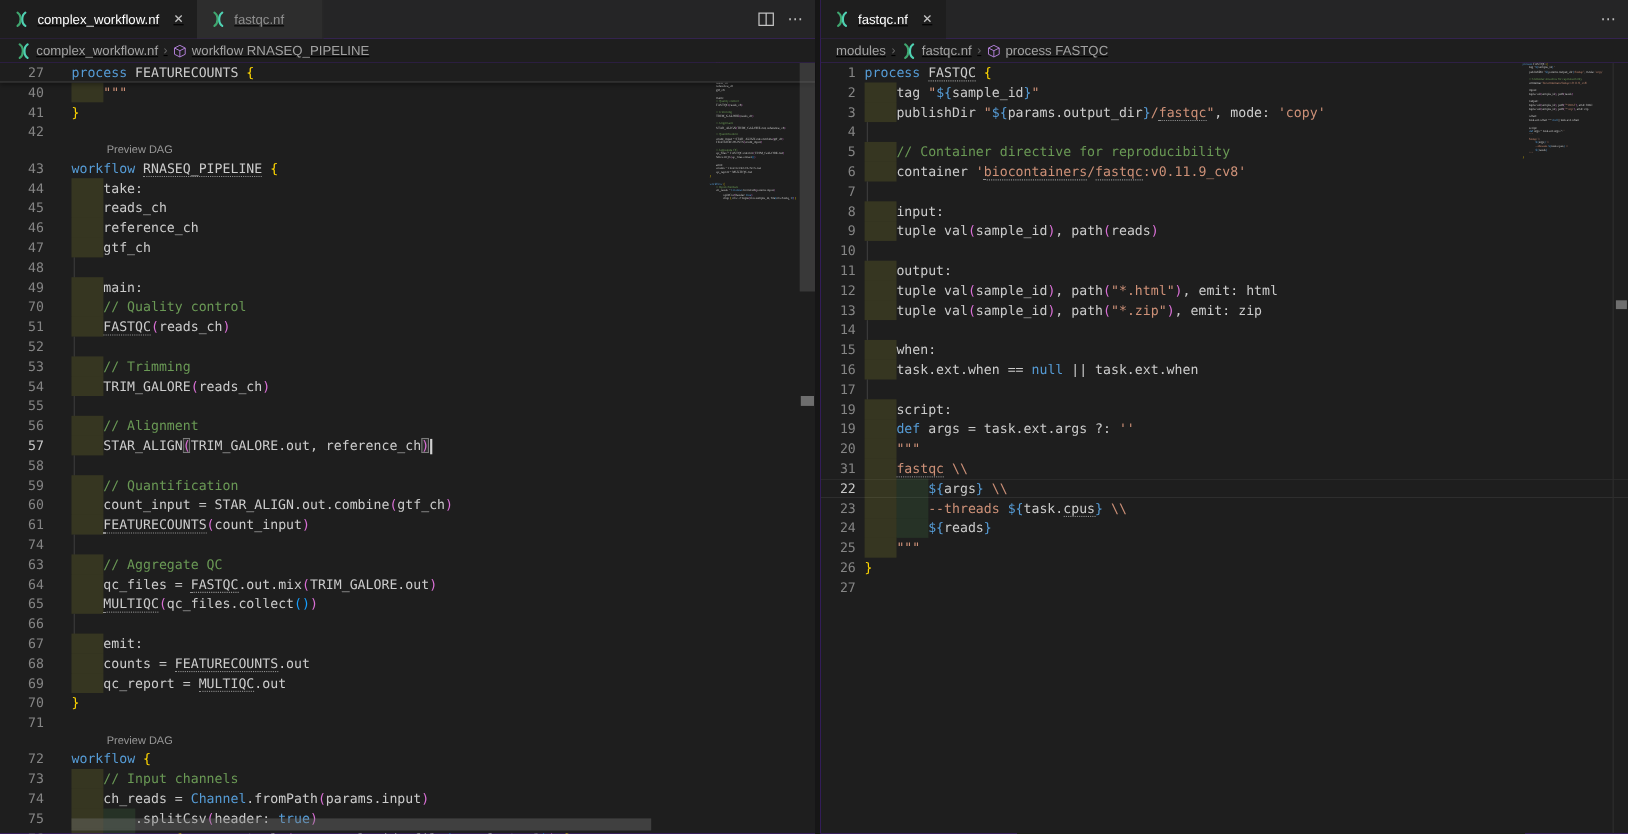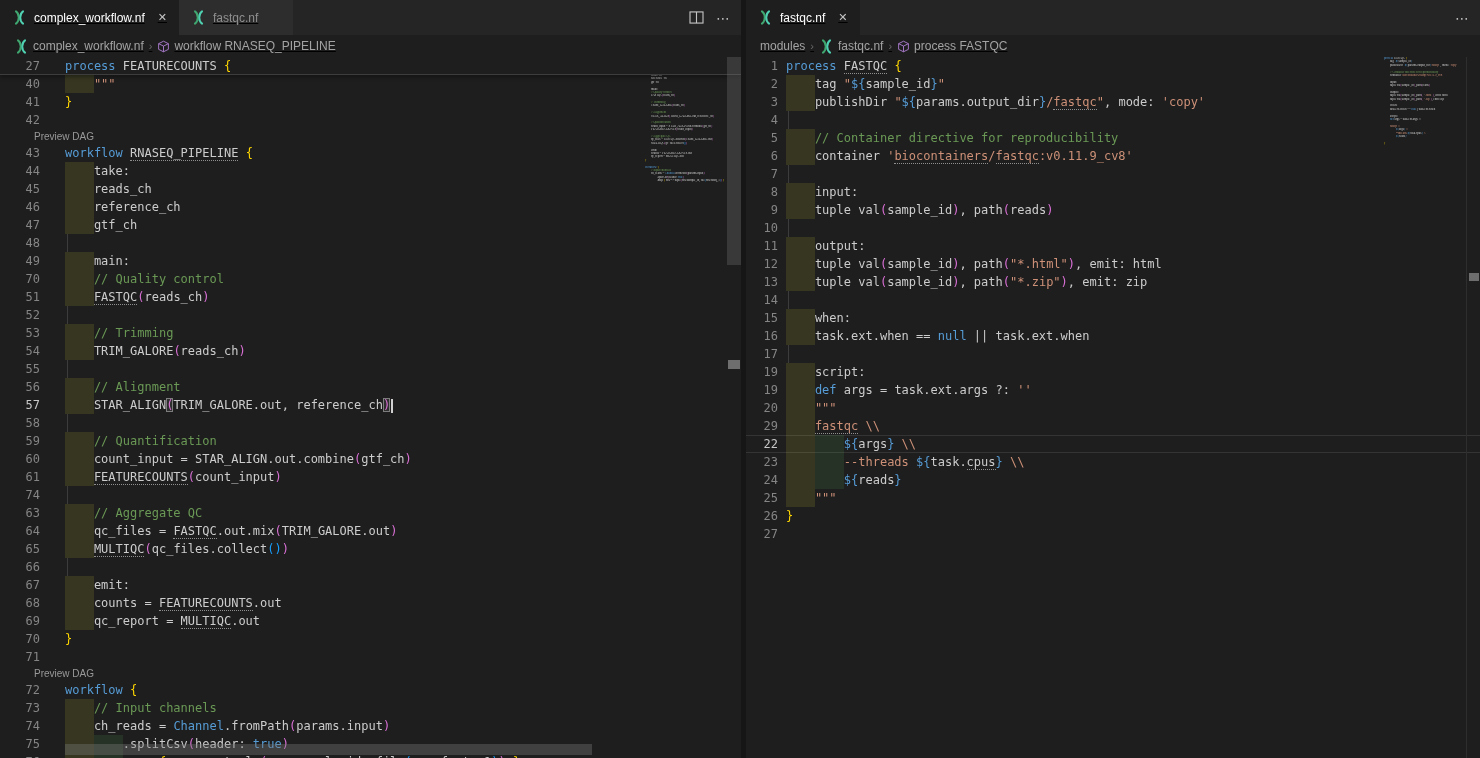--- a/index.html
+++ b/index.html
@@ -27,21 +27,21 @@
   
   .editor{position:relative;height:701px;background:#1e1e1e;overflow:hidden;}
   .lines{position:absolute;left:0;top:0;right:0;}
   .line{display:flex;height:18px;font:12px/18px "DejaVu Sans Mono",monospace;color:#cccccc;}
   .line.cur{box-shadow:inset 0 1px 0 #343434,inset 0 -1px 0 #343434;}
   .ln{width:40px;text-align:right;color:#858585;flex:none;font:12px/18px "DejaVu Sans Mono",monospace;cursor:pointer;}
   .group.right .ln{width:32px;}
   .code{margin-left:25px;white-space:pre;position:relative;flex:1;}
   .group.right .code{margin-left:8px;}
   .line.cur .ln,.ln.lnc{color:#c8c8c8;}
-  .lens-row{height:15px;font:10px/15px "Liberation Sans",sans-serif;color:#999999;padding-left:34px;cursor:pointer;}
+  .lens-row{height:15px;font:10px/15px "Liberation Sans",sans-serif;color:#999999;padding-left:97px;cursor:pointer;}
   .sticky{background:#1e1e1e;border-bottom:1px solid #3d3d3d;box-shadow:0 2px 4px rgba(0,0,0,.35);position:relative;z-index:3;}
 
   .ind{display:inline-block;width:4ch;height:18px;vertical-align:top;}
   .i1{background:rgba(255,255,64,0.11);}
   .i2{background:rgba(127,255,127,0.09);}
   .guide{display:inline-block;width:1px;height:18px;background:#3c3c3c;margin-left:2px;vertical-align:top;}
 
   .cp{color:#cccccc}.ck{color:#569cd6}.cs{color:#ce9178}.cc{color:#6a9955}
   .cy{color:#ffd700}.cm{color:#da70d6}.cu{color:#179fff}
   .sp{border-bottom:1px dotted #8f8f8f;}
@@ -422,21 +422,21 @@
         </div>
         <div class="line">
           <div class="ln">19</div>
           <div class="code"><span class="ind i1"></span><span class="tk ck">def</span><span class="tk cp"> args = task.ext.args ?: </span><span class="tk cs">''</span></div>
         </div>
         <div class="line">
           <div class="ln">20</div>
           <div class="code"><span class="ind i1"></span><span class="tk cs">"""</span></div>
         </div>
         <div class="line">
-          <div class="ln">29</div>
+          <div class="ln">31</div>
           <div class="code"><span class="ind i1"></span><span class="tk cs sp">fastqc</span><span class="tk cs"> \\</span></div>
         </div>
         <div class="line cur">
           <div class="ln">22</div>
           <div class="code"><span class="ind i1"></span><span class="ind i2"></span><span class="tk ck">${</span><span class="tk cp">args</span><span class="tk ck">}</span><span class="tk cs"> \\</span></div>
         </div>
         <div class="line">
           <div class="ln">23</div>
           <div class="code"><span class="ind i1"></span><span class="ind i2"></span><span class="tk cs">--threads </span><span class="tk ck">${</span><span class="tk cp">task.</span><span class="tk cp sp">cpus</span><span class="tk ck">}</span><span class="tk cs"> \\</span></div>
         </div>

